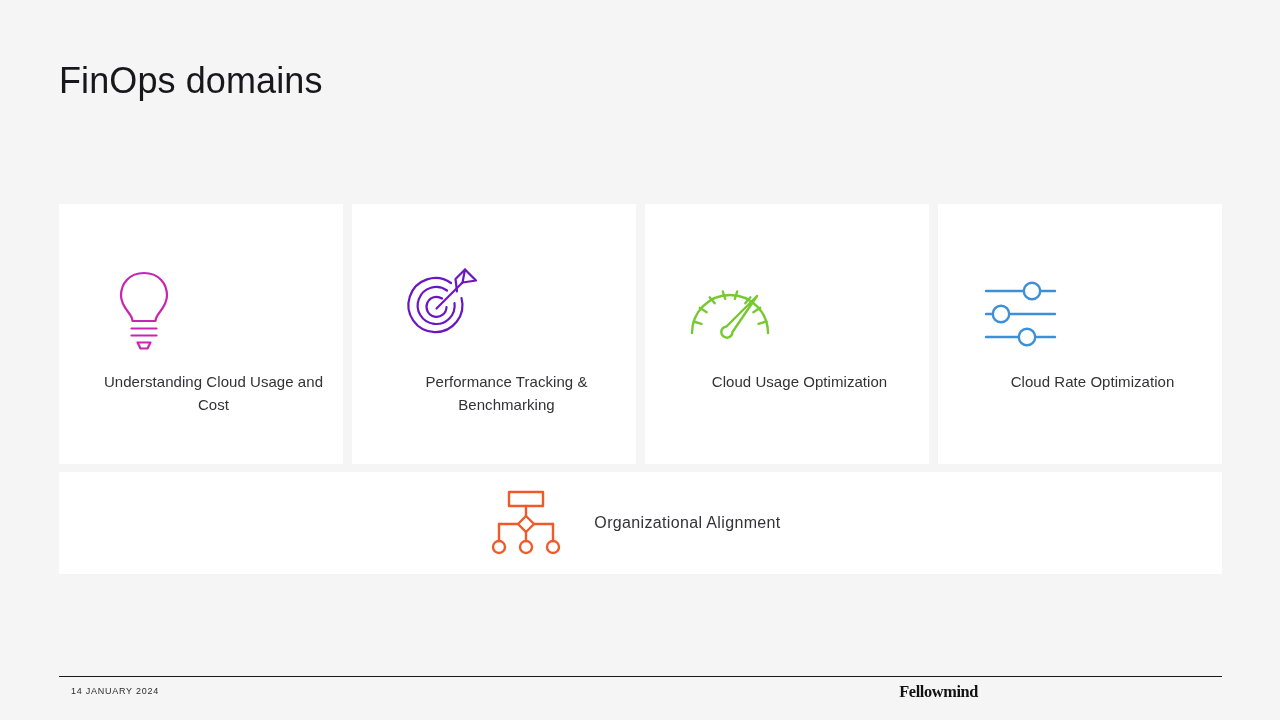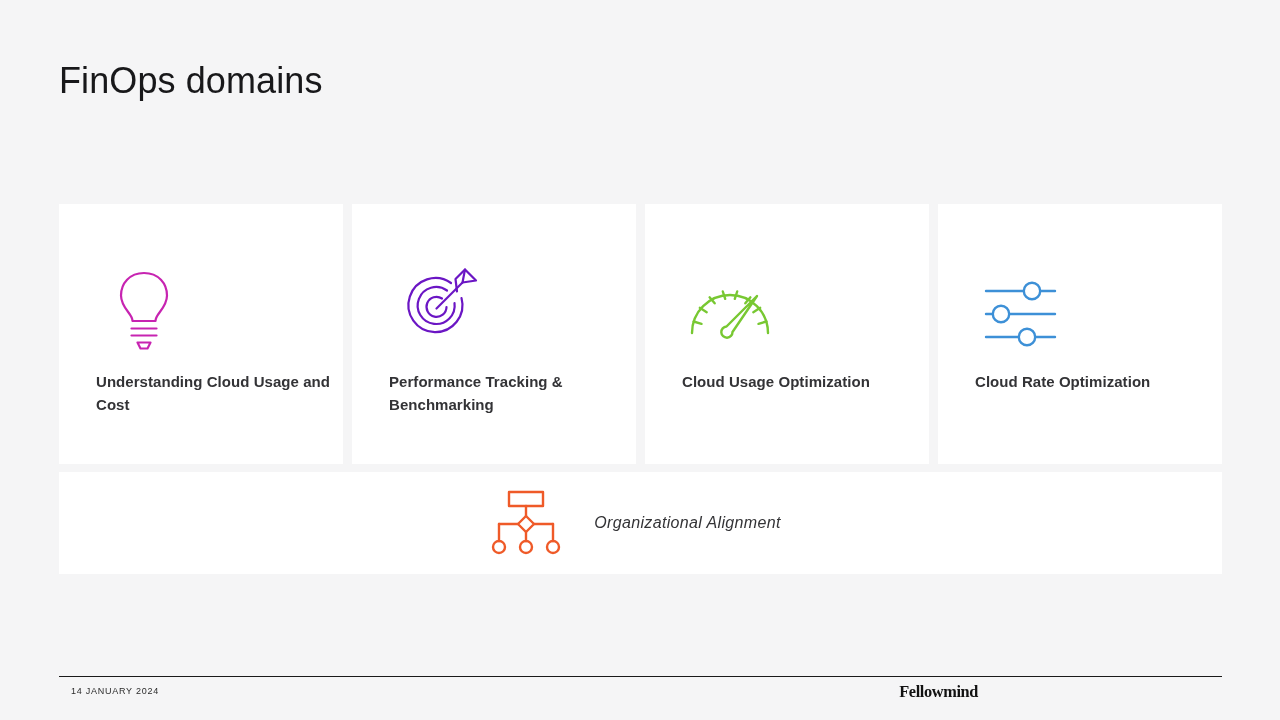--- a/index.html
+++ b/index.html
@@ -16,20 +16,21 @@
     font-family: "Liberation Sans", sans-serif;
     -webkit-font-smoothing: antialiased;
     position: relative;
   }
 
   .slide {
     position: absolute;
     inset: 0;
     width: 1036px;
     height: 720px;
+    text-align: center;
   }
 
   
   .slide-title {
     position: absolute;
     left: 59px;
     top: 58px;
     font-size: 36px;
     font-weight: 300;
     letter-spacing: 0.1px;
@@ -65,21 +66,21 @@
   }
 
   .card-icon svg { display: block; overflow: visible; }
 
   .card-label {
     position: absolute;
     left: 37px;
     top: 166px;
     right: 12px;
     font-size: 15px;
-    font-weight: 700;
+    font-weight: 400;
     line-height: 23px;
     color: #333336;
     letter-spacing: 0.05px;
   }
 
   
   .wide-bar {
     position: absolute;
     left: 59px;
     top: 472px;
@@ -89,21 +90,20 @@
     display: flex;
     align-items: center;
     justify-content: center;
   }
 
   .wide-bar-inner {
     display: flex;
     align-items: center;
     gap: 30px;
     transform: translateX(-6px);
-    font-style: italic;
   }
 
   .wide-bar-icon {
     width: 76px;
     height: 76px;
     display: block;
   }
   .wide-bar-icon svg { display: block; overflow: visible; }
 
   .wide-bar-label {

